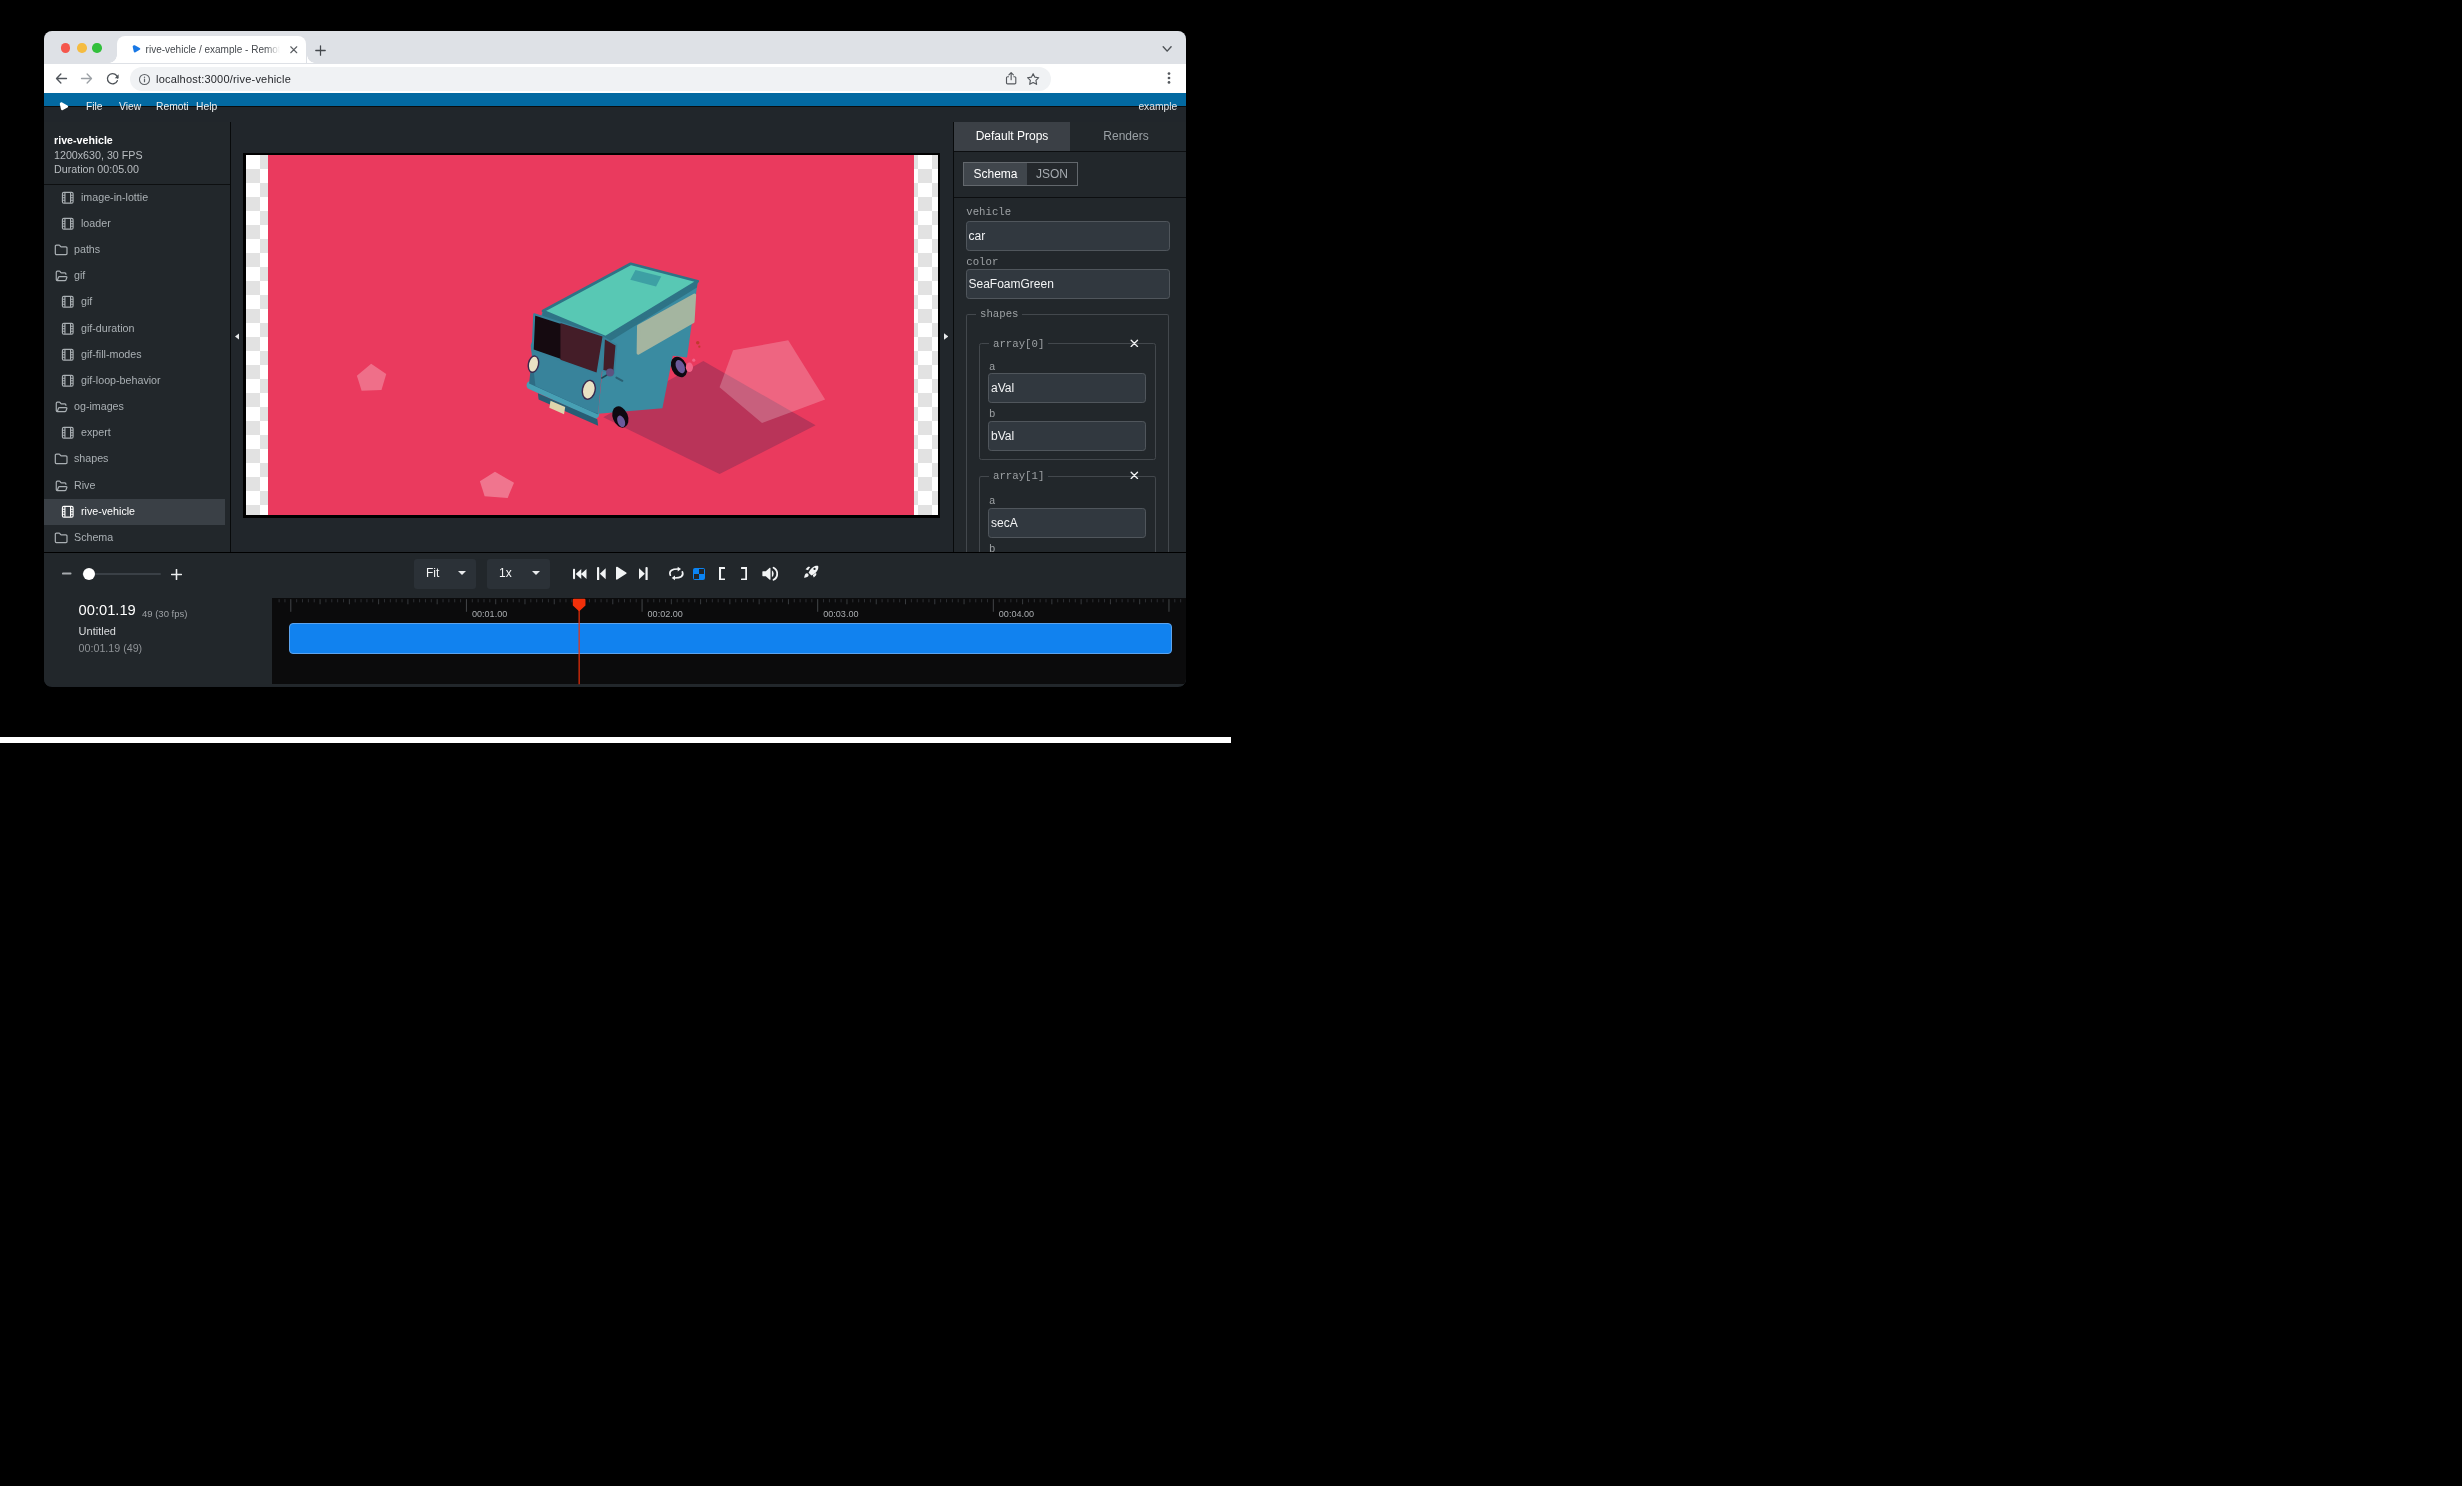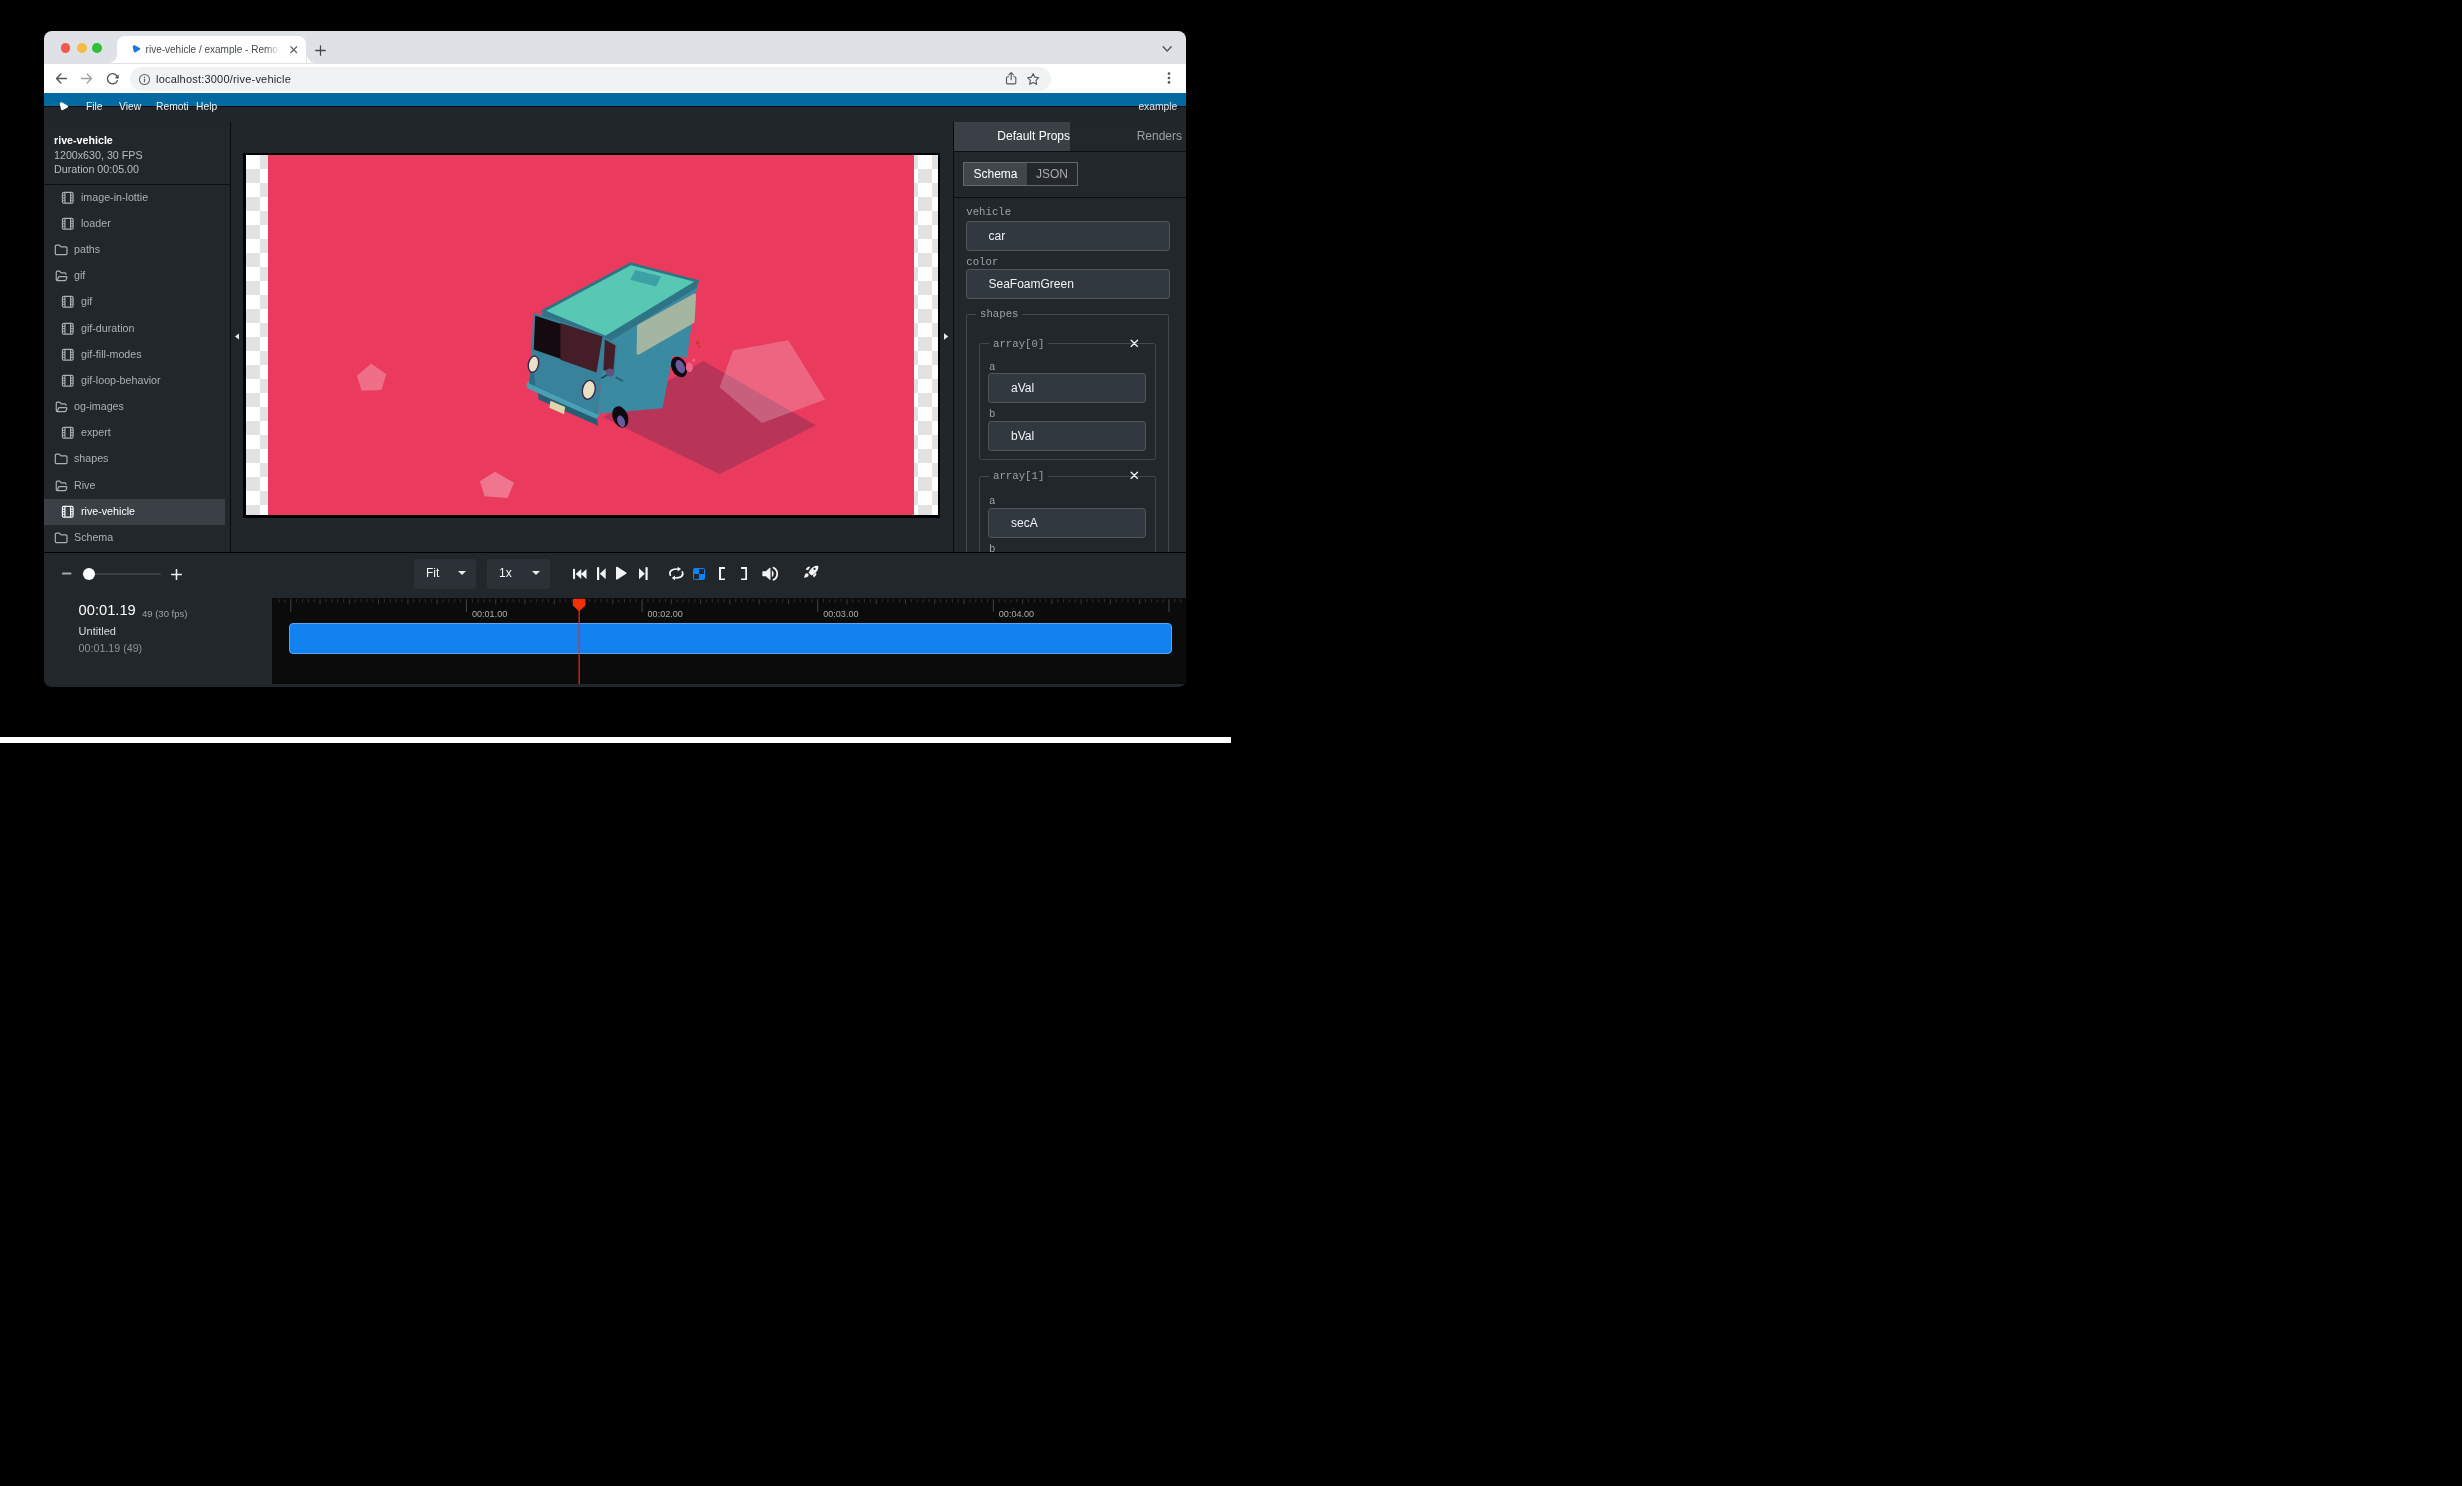--- a/index.html
+++ b/index.html
@@ -29,28 +29,28 @@
 .row.sel{background:#3a4046}
 .row.sel .lb{color:#fff}
 .splitL{position:absolute;left:186px;top:0;width:0.8px;height:100%;background:#080a0b}
 .canvas{position:absolute;left:187px;top:0;width:721px;height:100%;background:#21262b}
 .viewport{position:absolute;left:12.3px;top:31px;width:697px;height:365px;background:#000}
 .checker{position:absolute;left:2.4px;top:2.4px;width:692px;height:360px;background:
  conic-gradient(#e2e2e2 90deg,#fff 0 180deg,#e2e2e2 0 270deg,#fff 0) 0 0/28px 28px}
 .pink{position:absolute;left:22px;top:0;width:646px;height:360px;background:#ea3a5e;overflow:hidden}
 .splitR{position:absolute;left:909px;top:0;width:1.2px;height:100%;background:#080a0b}
 .rpanel{position:absolute;left:910px;top:0;width:232px;height:100%;background:#22272b;overflow:hidden}
-.rtab{position:absolute;top:0;height:29px;font-size:12px;text-align:right;line-height:29px}
+.rtab{position:absolute;top:0;height:29px;font-size:12px;text-align:center;line-height:29px}
 .rtabline{position:absolute;left:0;top:29px;width:100%;height:1.2px;background:#0c0e10}
 .seg{position:absolute;left:9px;top:40px;width:115px;height:24.6px;border:0.8px solid #63686d;display:flex}
 .seg .s1{width:63px;background:#40464c;color:#fff;font-size:12px;text-align:center;line-height:23px}
 .seg .s2{flex:1;background:#24282c;color:#a6abb0;font-size:12px;text-align:center;line-height:23px}
 .rsep{position:absolute;left:0;top:75px;width:100%;height:1.2px;background:#0c0e10}
 .mlab{position:absolute;font-family:"Liberation Mono",monospace;font-size:10.7px;color:#9da1a4}
-.inp{position:absolute;height:30px;background:#31383f;border:0.8px solid #50565c;border-radius:3.2px;color:#f2f3f4;font-size:12px;line-height:28.6px;padding-left:22px}
+.inp{position:absolute;height:30px;background:#31383f;border:0.8px solid #50565c;border-radius:3.2px;color:#f2f3f4;font-size:12px;line-height:28.6px;padding-left:2px}
 .fs{position:absolute;border:1.2px solid #43484d;border-radius:2.4px}
 .leg{position:absolute;font-family:"Liberation Mono",monospace;font-size:10.7px;color:#9da1a4;background:#22272b;padding:0 4px;line-height:11px}
 
 .blackline2{position:absolute;left:0;top:521px;width:100%;height:0.8px;background:#000}
 .controlbar{position:absolute;left:0;top:522px;width:100%;height:46px;background:#22272b}
 .dd{position:absolute;top:528px;height:30px;background:#2b3137;border-radius:3.2px;color:#f4f5f6;font-size:12px}
 .dd .t{position:absolute;left:12px;top:7.1px}
 .dd .car{position:absolute;right:10.3px;top:12.7px;width:0;height:0;border-left:4.4px solid transparent;border-right:4.4px solid transparent;border-top:4.8px solid #e8eaec}
 
 .timeline{position:absolute;left:0;top:567px;width:100%;height:88px;background:#22272b}

